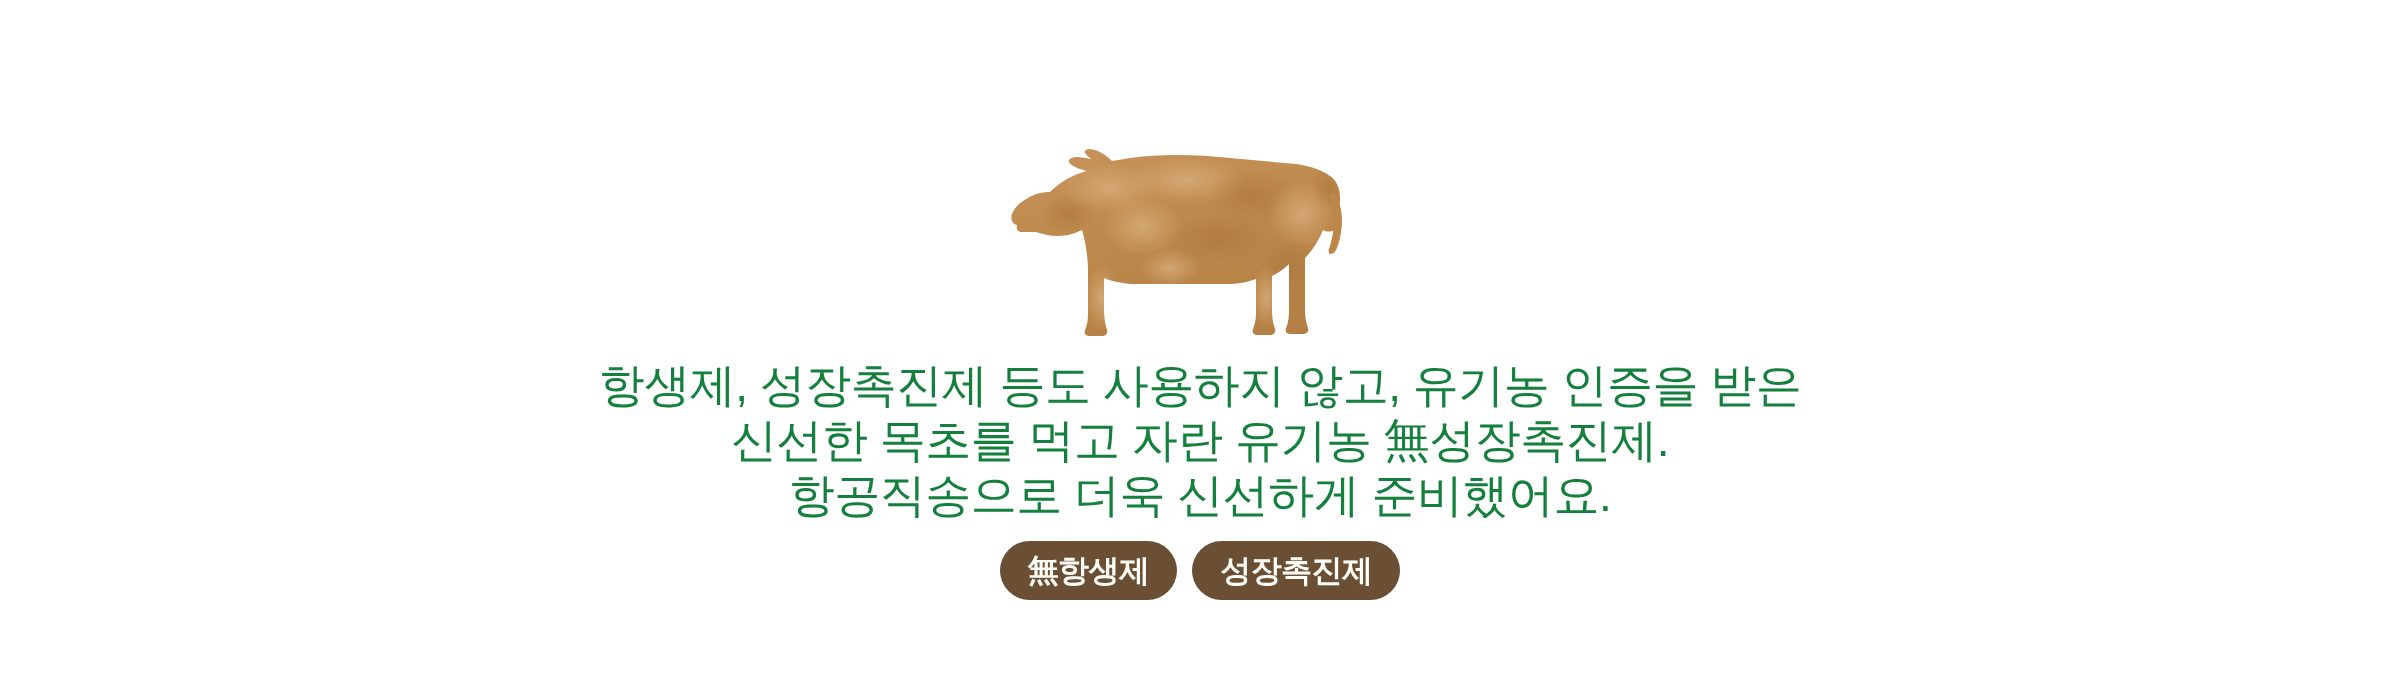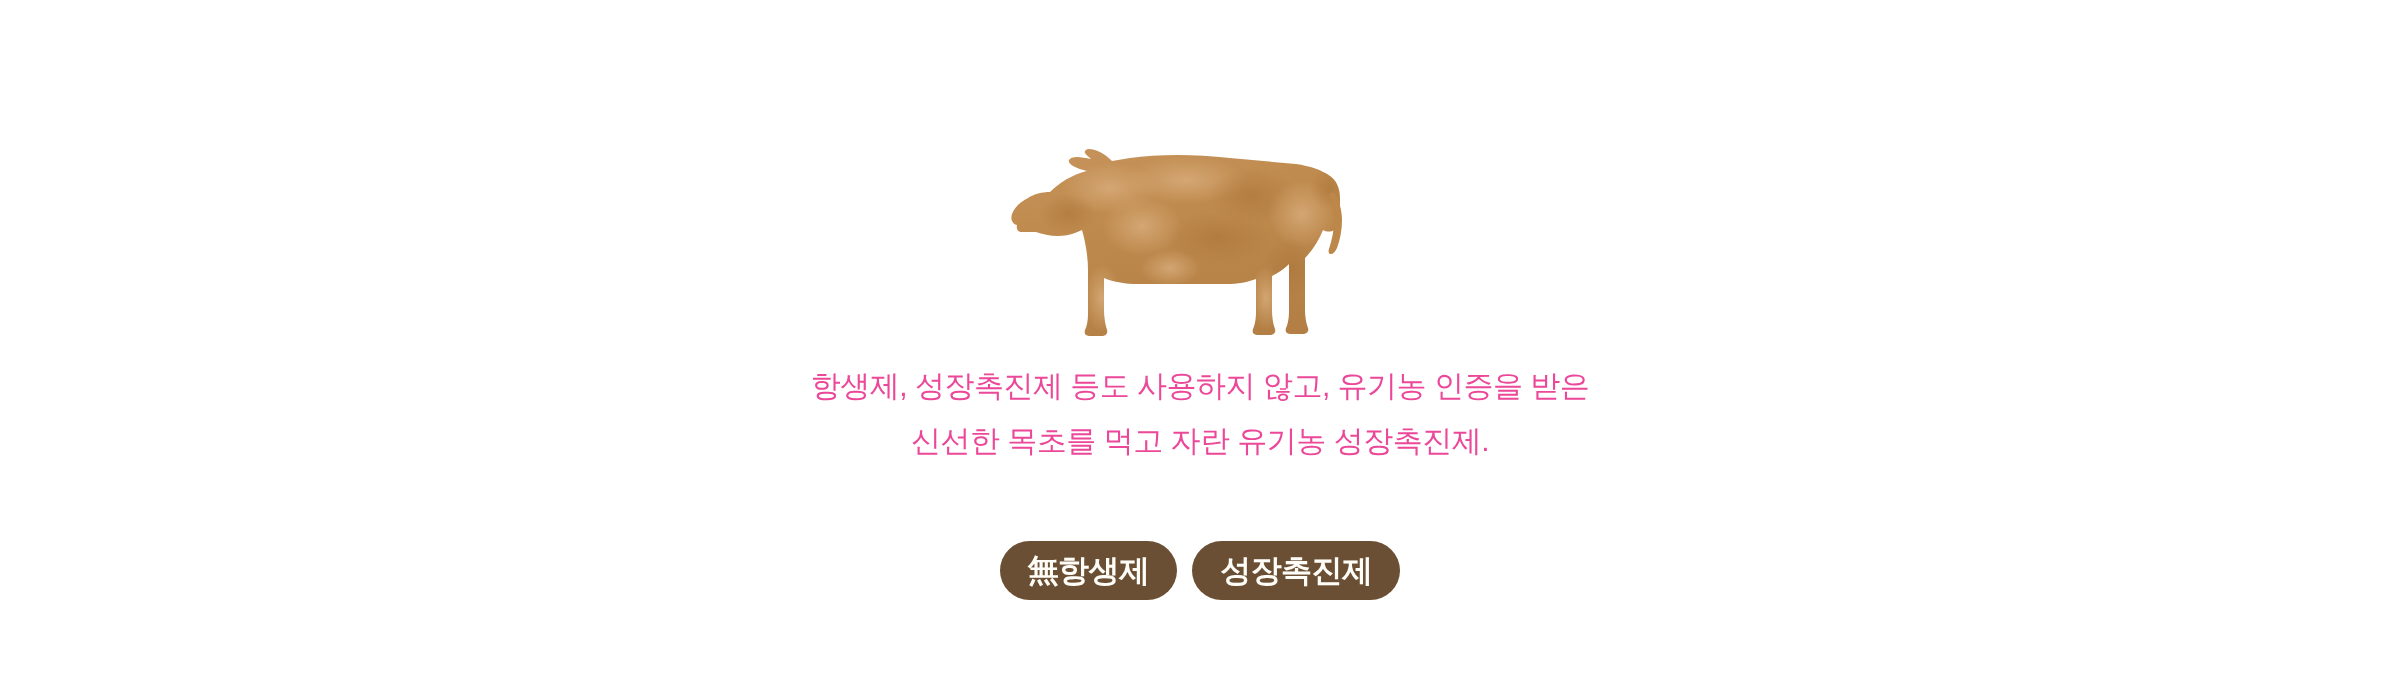--- a/index.html
+++ b/index.html
@@ -44,25 +44,25 @@
   #description-block {
     position: absolute;
     left: 0;
     right: 0;
     top: 358px;
     text-align: center;
     color: #5d4b3b;
   }
   .desc-line {
     display: block;
-    font-size: 30px;
+    font-size: 46px;
     line-height: 55px;
     letter-spacing: -0.5px;
     font-weight: 500;
-    color: #ec4899;
+    color: #15803d;
     white-space: nowrap;
   }
 
   
   #badge-row {
     position: absolute;
     left: 0;
     right: 0;
     top: 541px;
     display: flex;
@@ -190,21 +190,22 @@
                C352,112 350,122 347,130
                C345,134 343,136 341,136
                C339,136 338,134 339,131
                C342,122 344,112 344,102
                C344,92 342,83 338,76 Z" fill="#bd8749"></path>
     </svg>
   </div>
 
   <div id="description-block">
     <span class="desc-line">항생제, 성장촉진제 등도 사용하지 않고, 유기농 인증을 받은</span>
-    <span class="desc-line">신선한 목초를 먹고 자란 유기농 성장촉진제.</span>
+    <span class="desc-line">신선한 목초를 먹고 자란 유기농 無성장촉진제.</span>
+    <span class="desc-line">항공직송으로 더욱 신선하게 준비했어요.</span>
   </div>
 
   <div id="badge-row">
     <span class="badge-pill">無항생제</span>
     <span class="badge-pill">성장촉진제</span>
   </div>
 
 </div>
 
 </body></html>

